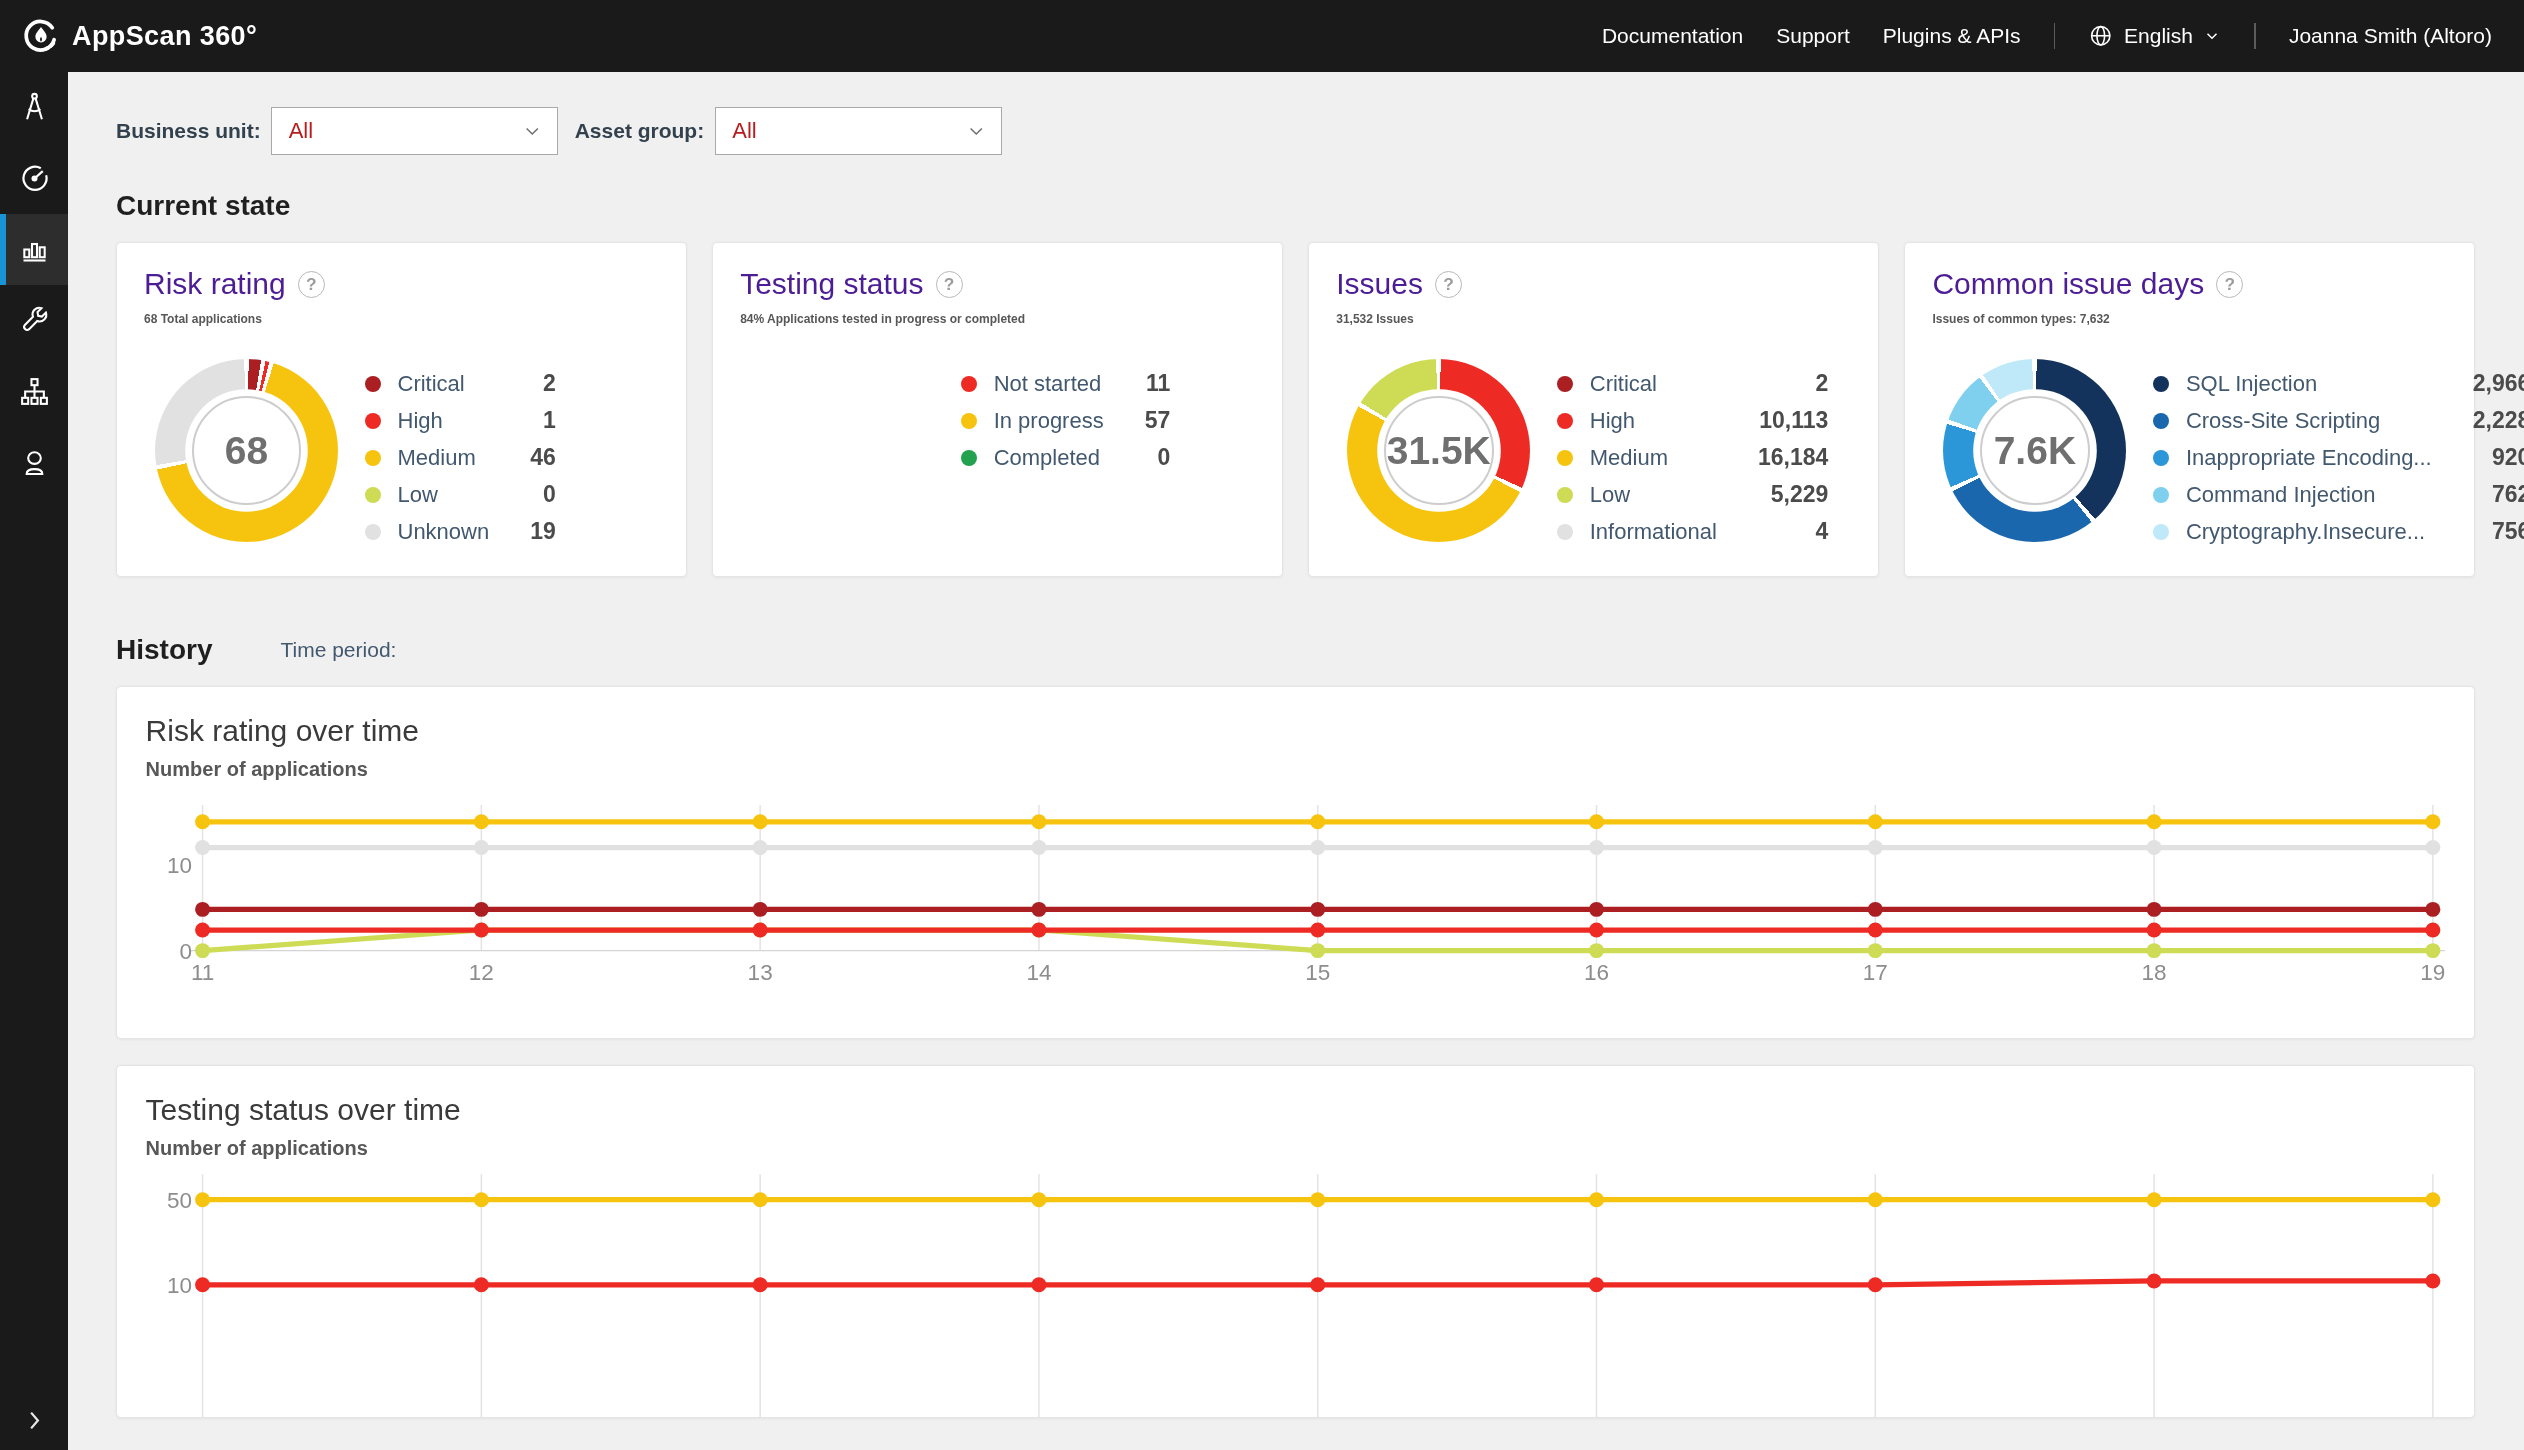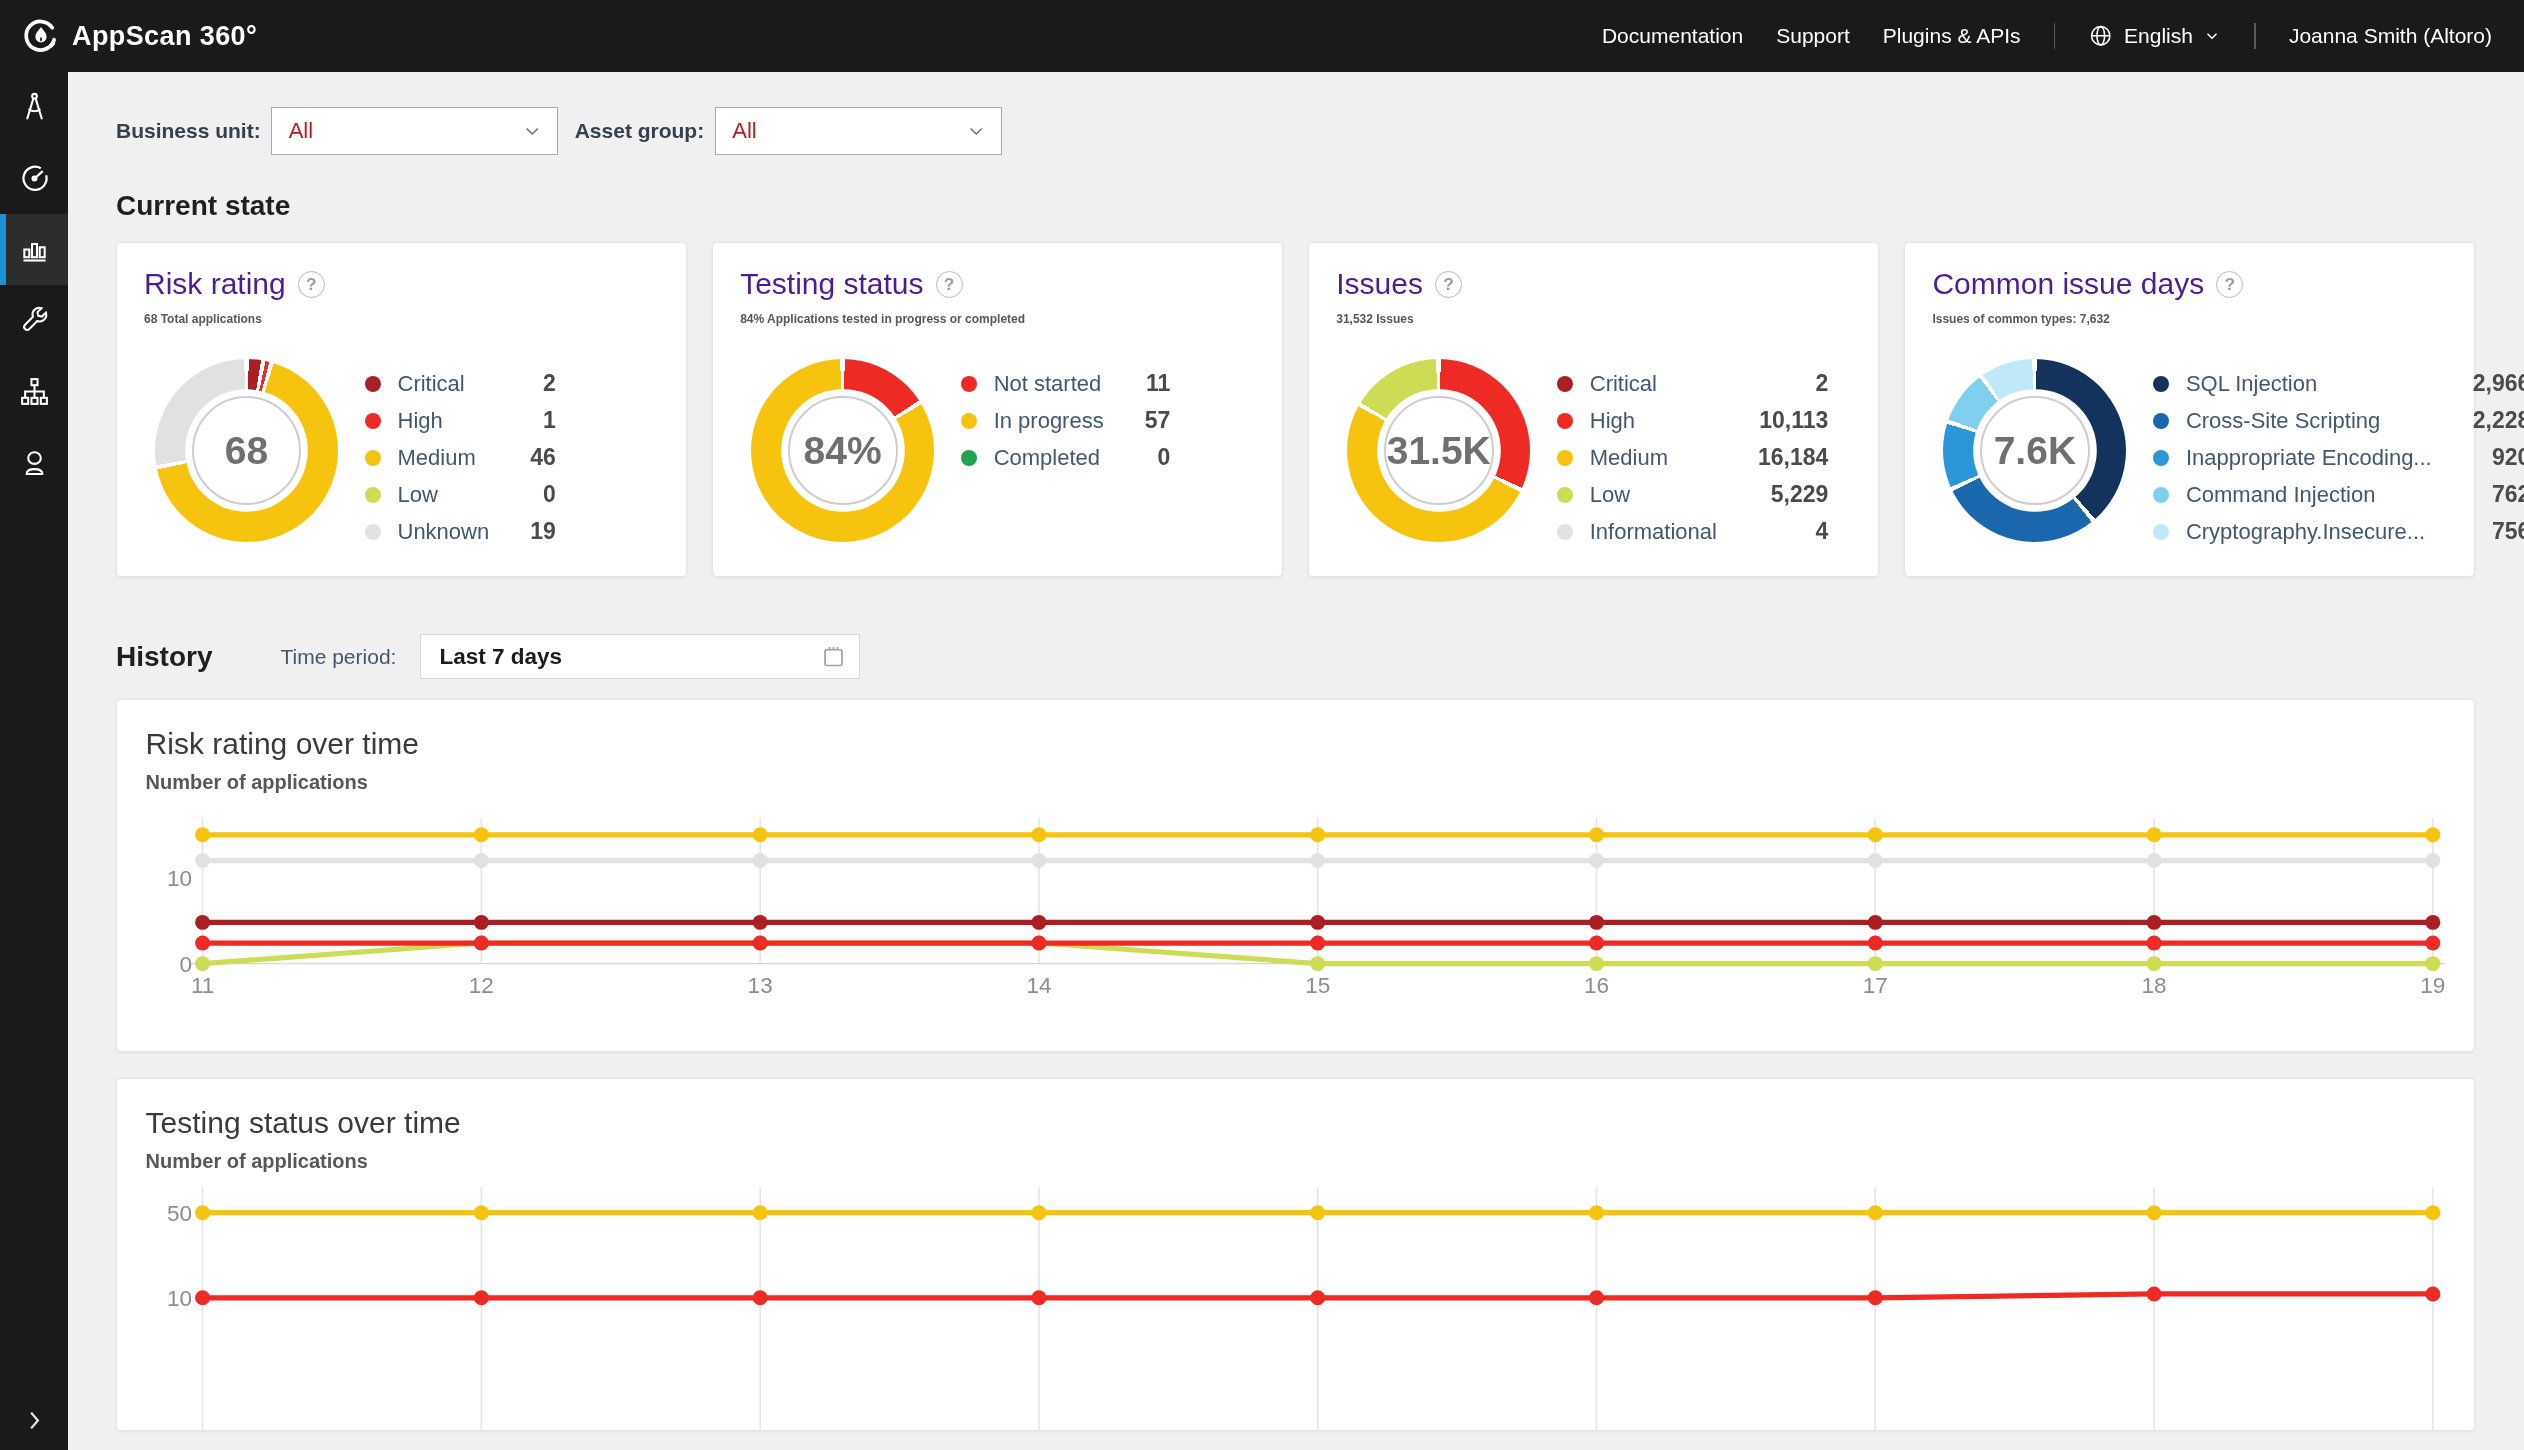--- a/index.html
+++ b/index.html
@@ -218,24 +218,20 @@
           <span class="lvalue">19</span>
         </div>
     </div>
 
     <div class="card">
       <div class="card-head">
         <span class="card-title">Testing status</span>
         <span class="help">?</span>
       </div>
       <div class="card-sub">84% Applications tested in progress or completed</div>
-      <div class="donut" style="background: conic-gradient(rgb(255, 255, 255) 0%, rgb(255, 255, 255) 0.4%, rgb(237, 42, 36) 0.4%, rgb(237, 42, 36) 15.7765%, rgb(255, 255, 255) 15.7765%, rgb(255, 255, 255) 16.1765%, rgb(255, 255, 255) 16.1765%, rgb(255, 255, 255) 16.5765%, rgb(246, 196, 14) 16.5765%, rgb(246, 196, 14) 99.6%, rgb(255, 255, 255) 99.6%, rgb(255, 255, 255) 100%);">
-        <div class="hole"></div>
-        <span class="donut-center">84%</span>
-      </div>
       <div class="legend">
           <span class="dot" style="background: rgb(237, 42, 36);"></span>
           <span class="llabel">Not started</span>
           <span class="lvalue">11</span>
           <span class="dot" style="background: rgb(246, 196, 14);"></span>
           <span class="llabel">In progress</span>
           <span class="lvalue">57</span>
           <span class="dot" style="background: rgb(34, 161, 78);"></span>
           <span class="llabel">Completed</span>
           <span class="lvalue">0</span>
@@ -297,27 +293,20 @@
           <span class="dot" style="background: rgb(191, 233, 248);"></span>
           <span class="llabel">Cryptography.Insecure...</span>
           <span class="lvalue">756</span>
         </div>
     </div>
   </div>
 
   <div class="history-row">
     <h2 class="h2">History</h2>
     <span class="tp-label">Time period:</span>
-    <div class="datefield">
-      <span class="val">Last 7 days</span>
-      <svg width="27" height="27" viewBox="0 0 24 24" fill="none" stroke="#a0a0a0" stroke-width="1.5">
-        <rect x="4.5" y="6" width="15" height="14" rx="1.5"></rect>
-          <path d="M8.5 3.5 v2.5 M12 3.5 v2.5 M15.5 3.5 v2.5"></path>
-      </svg>
-    </div>
   </div>
 
   <section class="chart-card">
     <div class="chart-title">Risk rating over time</div>
     <div class="chart-sub">Number of applications</div>
     <svg class="plot" id="plot-0" viewBox="0 0 3140 470" preserveAspectRatio="none">
         <line x1="114" y1="158" x2="114" y2="353" stroke="#e3e3e3" stroke-width="2"></line>
         <text x="114" y="393" fill="#8d8d8d" font-size="30" text-anchor="middle">11</text>
         <line x1="485.4" y1="158" x2="485.4" y2="353" stroke="#e3e3e3" stroke-width="2"></line>
         <text x="485.4" y="393" fill="#8d8d8d" font-size="30" text-anchor="middle">12</text>

